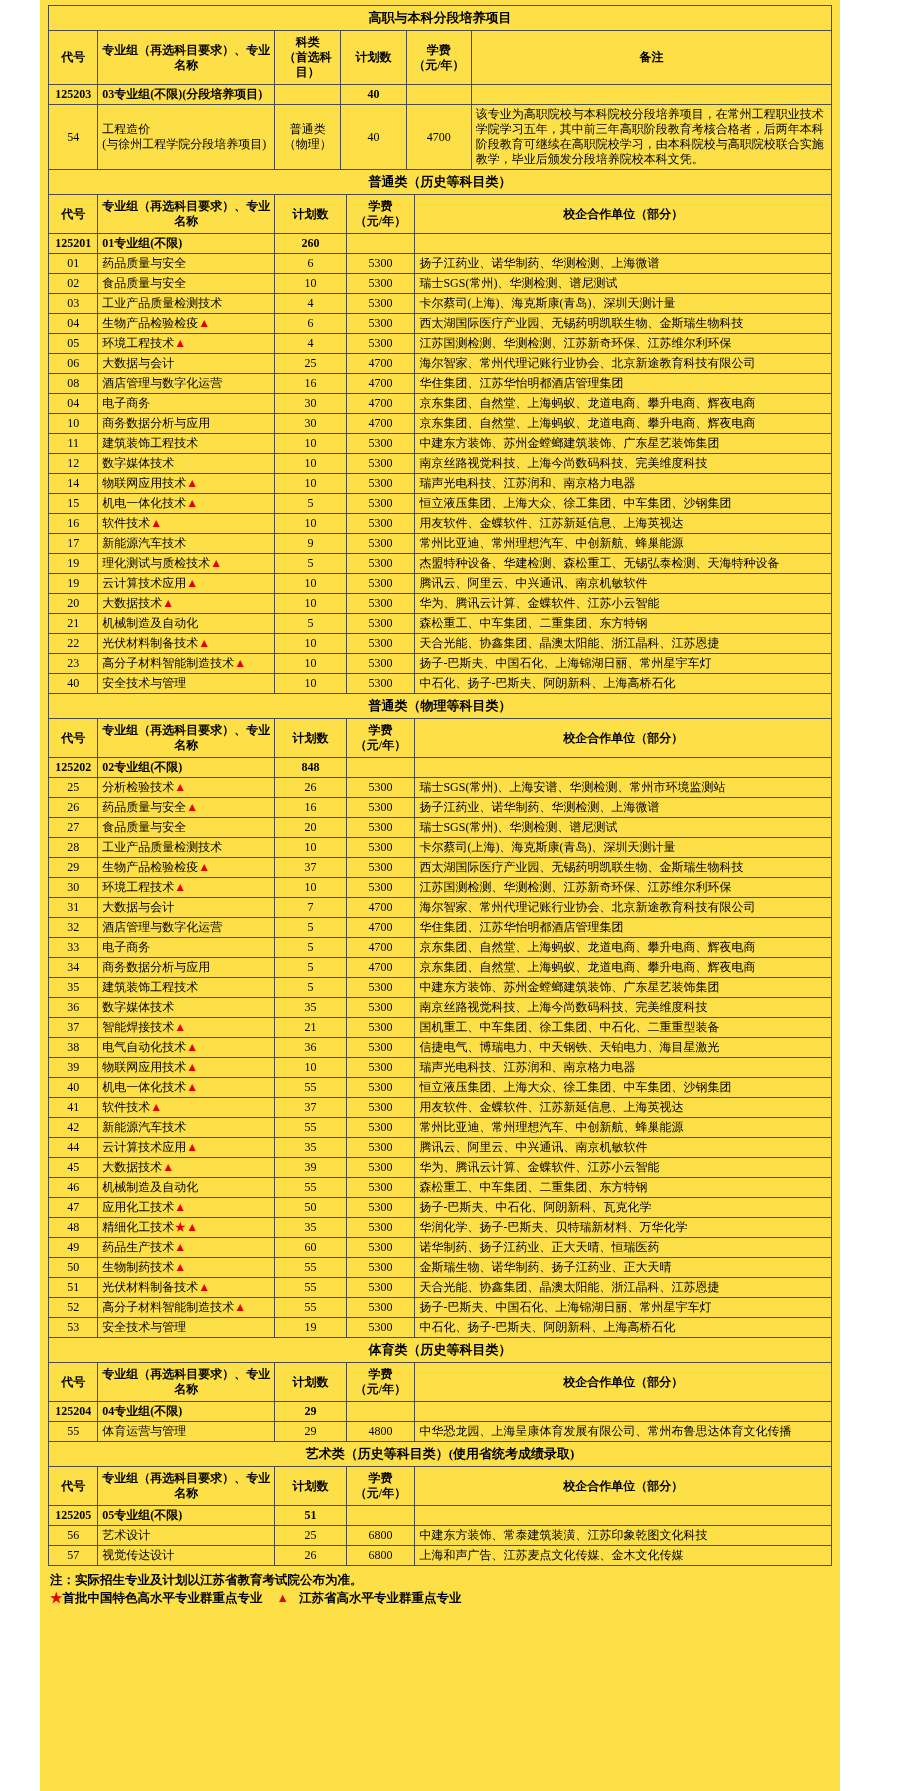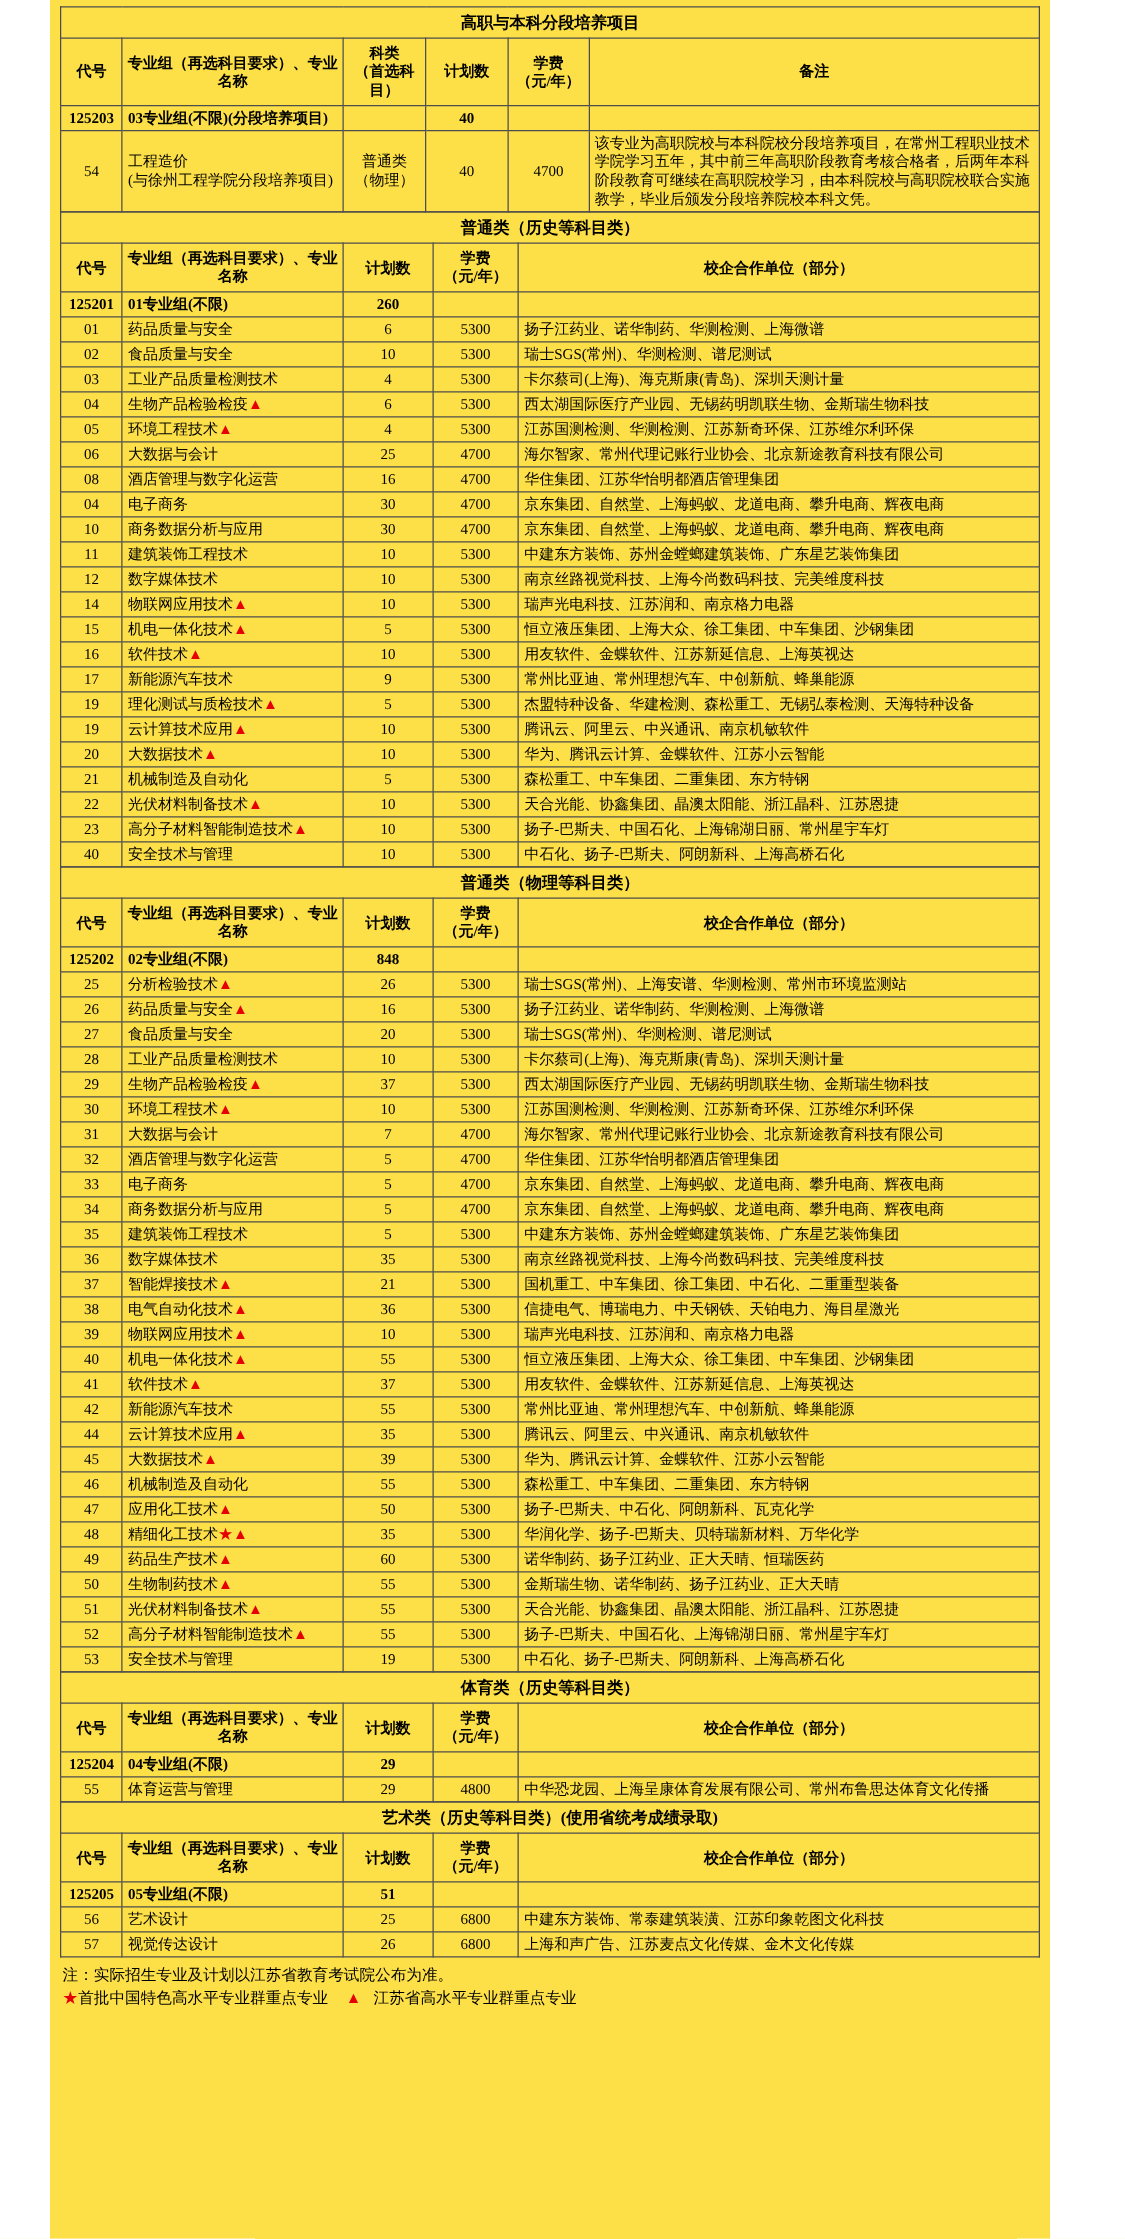--- a/index.html
+++ b/index.html
@@ -34,21 +34,21 @@
     font-size: 12px;
   }
   tr.group td { font-weight: bold; }
   td.al-c { text-align: center; }
   td.al-l { text-align: left; }
   .mark { color: var(--mark, #e60000); }
 
   .notes {
     padding: 5px 2px 0 2px;
     font-size: 12.5px;
-    font-weight: normal;
+    font-weight: bold;
     line-height: 18px;
   }
   .note-line { white-space: normal; }
   .legend-tri { margin-left: 14px; margin-right: 10px; }
 </style>
 </head>
 <body>
 
 <div class="page">
   <div id="tables">

